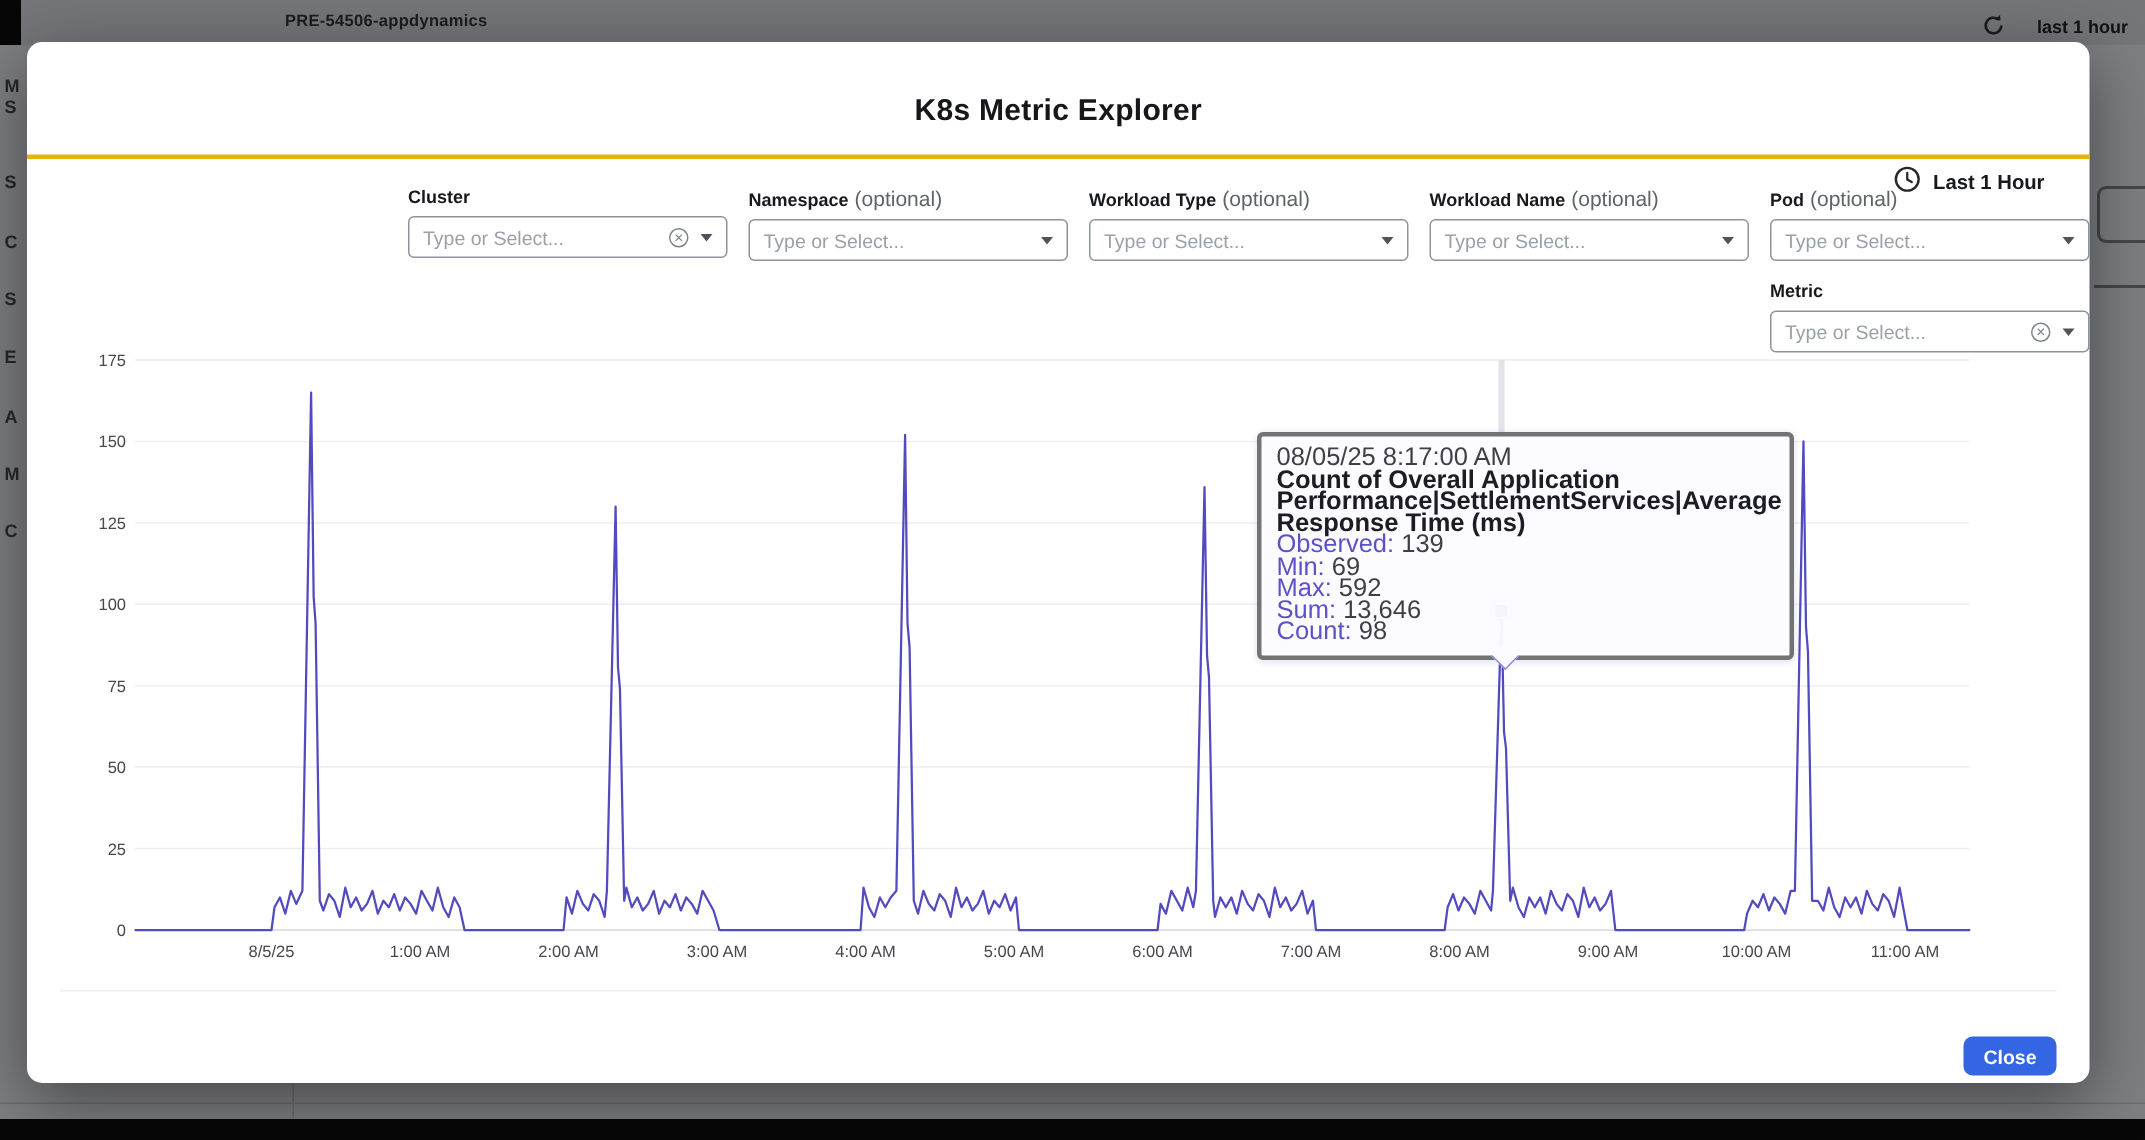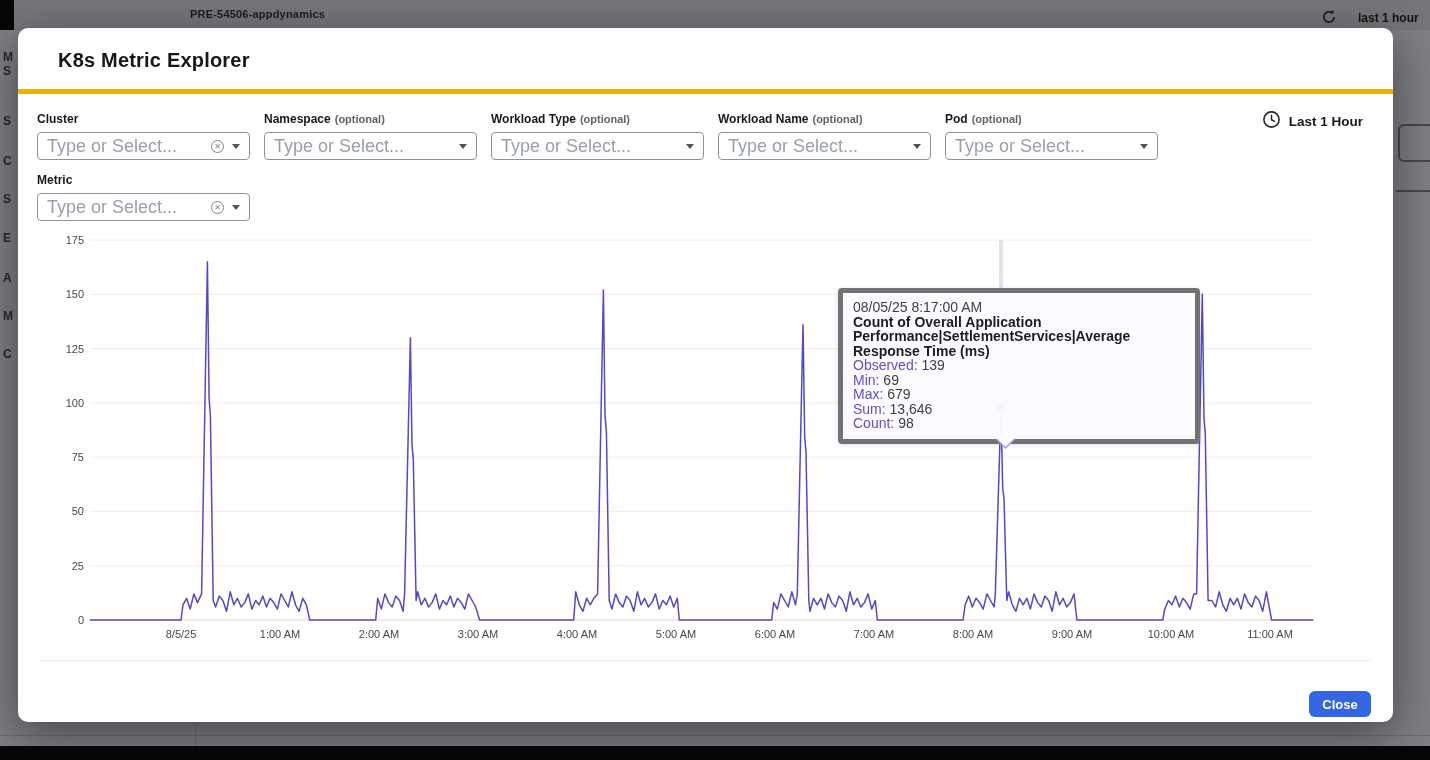--- a/index.html
+++ b/index.html
@@ -16,46 +16,46 @@
   .black-bottom{position:absolute;left:0;top:746px;width:1430px;height:14px;background:#070708;}
   .sb-letter{position:absolute;left:3px;font-size:12px;font-weight:600;color:#27282c;}
   .artifact-btn{position:absolute;left:1398px;top:124px;width:44px;height:34px;border:2px solid #47474b;border-radius:6px;}
   .artifact-line{position:absolute;left:1396px;top:190px;width:34px;height:2px;background:#47474b;}
   .seam-h{position:absolute;left:0;top:735px;width:1430px;height:1px;background:#6c6d71;}
   .seam-v{position:absolute;left:195px;top:722px;width:1px;height:24px;background:#6c6d71;}
 
   
   .modal{position:absolute;left:18px;top:28px;width:1375px;height:694px;background:#fff;border-radius:10px;
          box-shadow:0 12px 45px rgba(0,0,0,.45);}
-  .modal-header{padding:21px 40px 17px;border-bottom:5px solid #eab308;}
+  .modal-header{padding:35px 40px 17px;border-bottom:3px solid #eab308;text-align:center;}
   .modal-header h1{margin:0;font-size:20px;font-weight:700;color:#15171a;letter-spacing:.2px;}
 
-  .filters{display:flex;gap:14px;margin:18px 0 4px 19px;}
+  .filters{display:flex;gap:14px;margin:18px 0 4px 19px;justify-content:flex-end;}
   .filters.second{margin-top:13px;}
   .filter{width:213px;}
   .flabel{font-size:12px;font-weight:700;color:#17191d;margin-bottom:6px;}
-  .fopt{font-weight:700;color:#606468;font-size:11px;margin-left:4px;}
+  .fopt{font-weight:400;color:#606468;font-size:14px;margin-left:4px;}
   .combo{display:flex;align-items:center;height:28px;border:1px solid #8d939c;border-radius:4px;background:#fff;
          padding:0 9px;box-sizing:border-box;cursor:pointer;}
-  .ph{flex:1;font-size:18px;color:#9aa0a8;white-space:nowrap;overflow:hidden;}
+  .ph{flex:1;font-size:13px;color:#9aa0a8;white-space:nowrap;overflow:hidden;}
   .clear{width:13px;height:13px;border-radius:50%;border:1.4px solid #7e838b;color:#7e838b;font-size:8px;
          display:flex;align-items:center;justify-content:center;margin-right:8px;flex:0 0 auto;box-sizing:border-box;}
   .caret{width:0;height:0;border-left:4px solid transparent;border-right:4px solid transparent;
          border-top:5px solid #50535a;flex:0 0 auto;}
 
   .time-range{position:absolute;right:30px;top:82px;display:flex;align-items:center;gap:8px;
               font-size:13.5px;font-weight:700;color:#17191d;cursor:pointer;}
 
   .chart{position:absolute;left:40px;top:204px;width:1290px;height:430px;}
   .chart svg text.tick{font-size:11px;fill:#46484c;font-family:"Liberation Sans", sans-serif;}
   .chart-divider{position:absolute;left:22px;right:22px;top:632px;height:1px;background:#ececef;}
 
   
   .tooltip{position:absolute;left:820px;top:260px;width:332px;background:rgba(252,251,255,.97);
-           border:5px solid #737373;border-radius:4px;padding:7px 10px 8px;font-size:14px;line-height:14.5px;
+           border:3px solid #737373;border-radius:4px;padding:7px 10px 8px;font-size:17px;line-height:14.5px;
            box-shadow:0 1px 5px rgba(80,70,180,.18);z-index:5;}
   .tt-time{color:#3f4045;}
   .tt-metric{font-weight:700;color:#1c1d22;}
   .tt-label{color:#5a52c6;margin-top:20px;}
   .tt-val{color:#3f4045;margin-top:40px;}
   .tt-pointer{position:absolute;bottom:-7px;left:156px;width:12px;height:12px;background:#fcfbff;
               border-right:1px solid #8d86d8;border-bottom:1px solid #8d86d8;transform:rotate(45deg);}
 
   .close-btn{position:absolute;right:22px;top:663px;width:62px;height:26px;background:#3465e3;color:#fff;
              border:none;border-radius:6px;font-size:13px;font-weight:700;font-family:"Liberation Sans", sans-serif;
@@ -195,21 +195,21 @@
           <rect x="938.5" y="170.7" width="9" height="9" fill="#332da5" stroke="#ffffff" stroke-width="1"></rect>
         </svg></div>
     <div class="chart-divider"></div>
 
     <div class="tooltip">
       <div class="tt-time">08/05/25 8:17:00 AM</div>
       <div class="tt-metric">Count of Overall Application Performance|SettlementServices|Average Response Time (ms)</div>
       <div id="ttRows">
           <div class="tt-row"><span class="tt-label">Observed:</span> <span class="tt-val">139</span></div>
           <div class="tt-row"><span class="tt-label">Min:</span> <span class="tt-val">69</span></div>
-          <div class="tt-row"><span class="tt-label">Max:</span> <span class="tt-val">679</span></div>
+          <div class="tt-row"><span class="tt-label">Max:</span> <span class="tt-val">592</span></div>
           <div class="tt-row"><span class="tt-label">Sum:</span> <span class="tt-val">13,646</span></div>
           <div class="tt-row"><span class="tt-label">Count:</span> <span class="tt-val">98</span></div>
         </div>
       <div class="tt-pointer"></div>
     </div>
 
     <button class="close-btn">Close</button>
   </div>
 </div>
 

